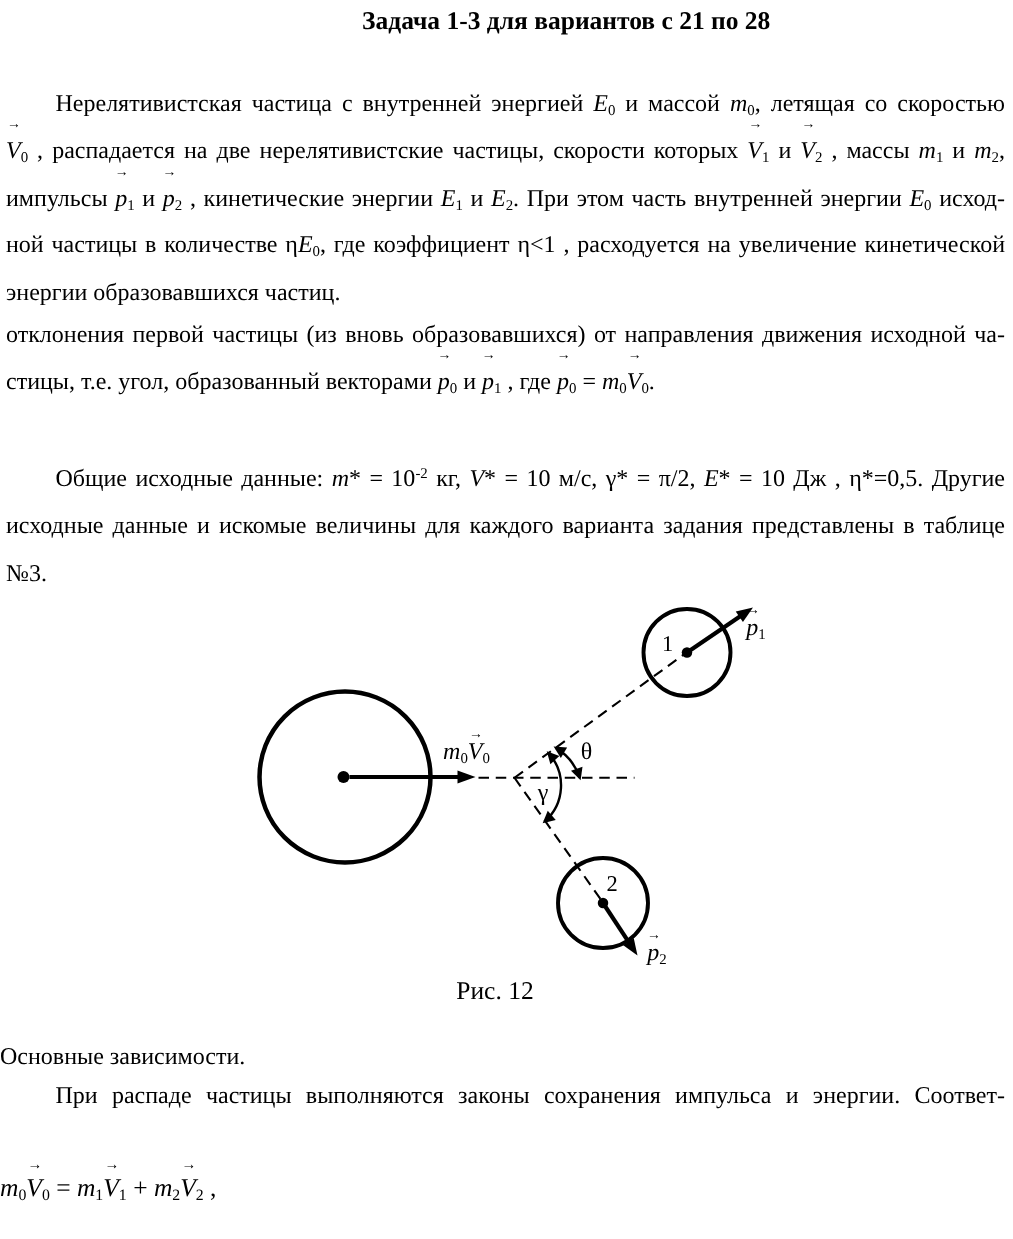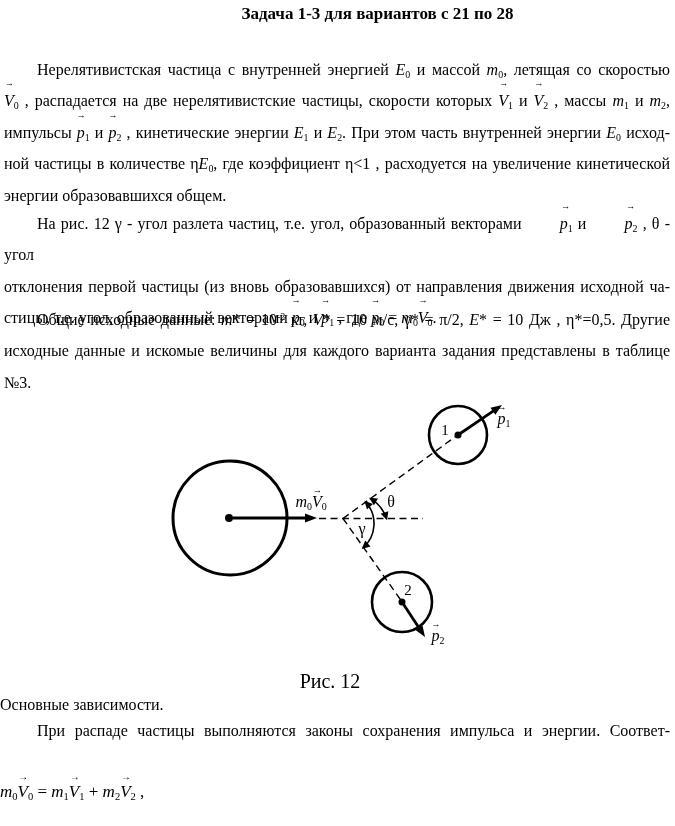--- a/index.html
+++ b/index.html
@@ -25,21 +25,21 @@
   .vec::after {
     content:"\2192"; position:absolute; left:55%; transform:translateX(-50%);
     top:-0.68em; font-size:0.58em; font-style:normal; line-height:1;
   }
   .figure { position:absolute; top:395px; left:0; width:675px; height:260px; }
   .figure svg { position:absolute; top:0; left:0; }
   .fig-label { position:absolute; font-size:16px; line-height:20px; text-align:center; white-space:nowrap; }
   .fig-label.small { font-size:15px; }
   .caption {
     position:absolute; top:650px; left:0; width:660px; height:22px;
-    text-align:center; font-size:20px; line-height:22px;margin-top:20px;
+    text-align:center; font-size:17px; line-height:22px;
   }
   .section-heading {
     position:absolute; top:694px; left:0; width:675px;
     text-align:left; font-size:16px; line-height:22px;
   }
   .equation {
     position:absolute; top:779px; left:0; width:672px; height:28px;
     font-size:17px; line-height:26px;
   }
 </style>
@@ -48,25 +48,24 @@
 
 <div class="page">
 
   <div class="title">Задача 1-3 для вариантов с 21 по 28</div>
 
   <div class="para" style="top:54px">
     <div class="line indent jfull">Нерелятивистская частица с внутренней энергией <i>E</i><sub>0</sub> и массой <i>m</i><sub>0</sub>, летящая со скоростью</div>
     <div class="line jfull"><span class="vec">V</span><sub>0</sub> , распадается на две нерелятивистские частицы, скорости которых <span class="vec">V</span><sub>1</sub> и <span class="vec">V</span><sub>2</sub> , массы <i>m</i><sub>1</sub> и <i>m</i><sub>2</sub>,</div>
     <div class="line jfull">импульсы <span class="vec">p</span><sub>1</sub> и <span class="vec">p</span><sub>2</sub> , кинетические энергии <i>E</i><sub>1</sub> и <i>E</i><sub>2</sub>. При этом часть внутренней энергии <i>E</i><sub>0</sub> исход-</div>
     <div class="line jfull">ной частицы в количестве η<i>E</i><sub>0</sub>, где коэффициент η&lt;1 , расходуется на увеличение кинетической</div>
-    <div class="line last">энергии образовавшихся общем.</div>
+    <div class="line last">энергии образовавшихся частиц.</div>
   </div>
 
   <div class="para" style="top:208px">
-    <div class="line indent jfull">На рис. 12 γ - угол разлета частиц, т.е. угол, образованный векторами <span class="vec">p</span><sub>1</sub> и <span class="vec">p</span><sub>2</sub> , θ - угол</div>
     <div class="line jfull">отклонения первой частицы (из вновь образовавшихся) от направления движения исходной ча-</div>
     <div class="line last">стицы, т.е. угол, образованный векторами <span class="vec">p</span><sub>0</sub> и <span class="vec">p</span><sub>1</sub> , где <span class="vec">p</span><sub>0</sub> = <i>m</i><sub>0</sub><span class="vec">V</span><sub>0</sub>.</div>
   </div>
 
   <div class="para" style="top:304px">
     <div class="line indent jfull">Общие исходные данные: <i>m</i>* = 10<sup>-2</sup> кг, <i>V</i>* = 10 м/с, γ* = π/2, <i>E</i>* = 10 Дж , η*=0,5. Другие</div>
     <div class="line jfull">исходные данные и искомые величины для каждого варианта задания представлены в таблице</div>
     <div class="line last">№3.</div>
   </div>
 

